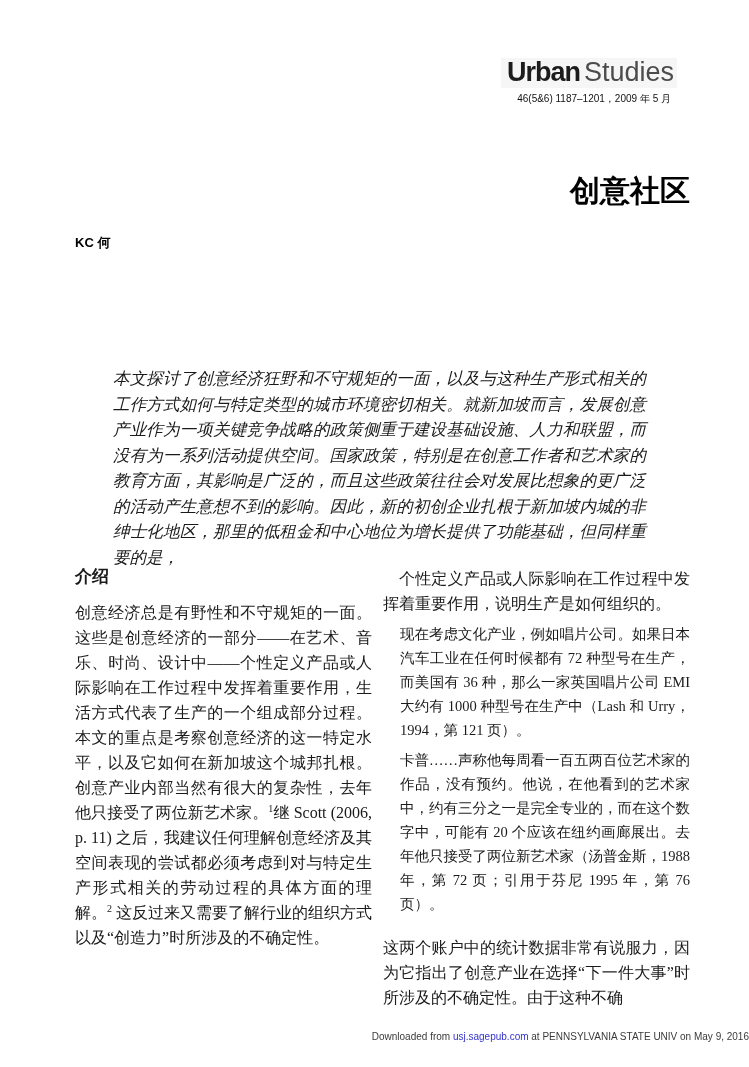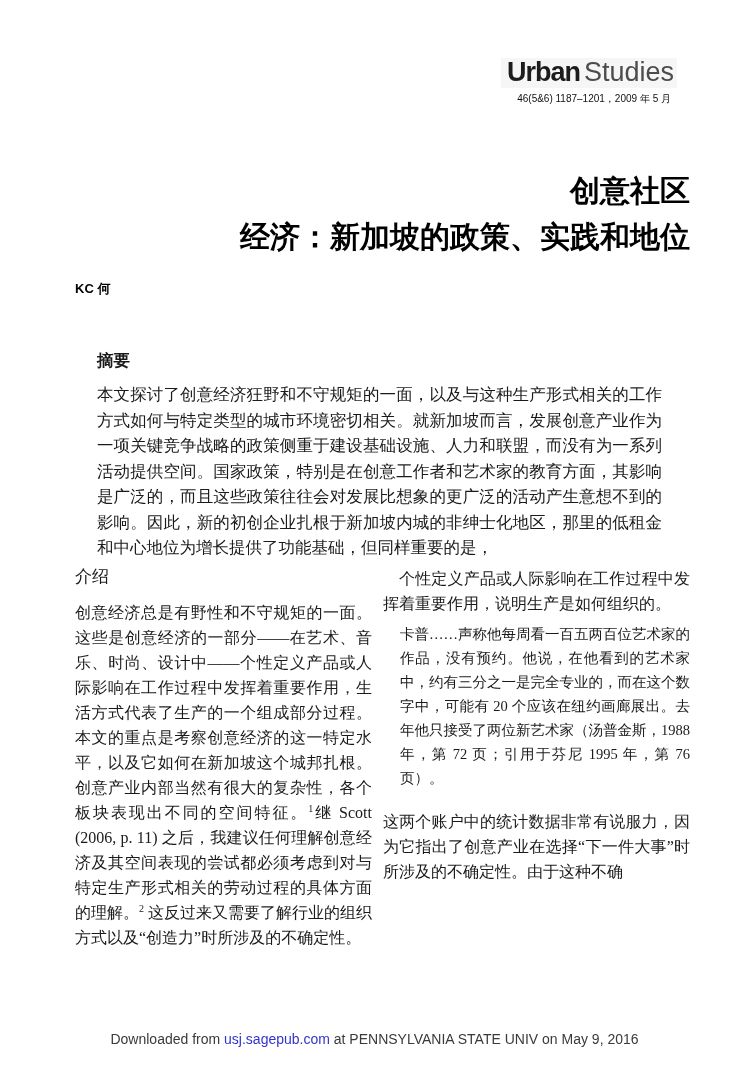--- a/index.html
+++ b/index.html
@@ -20,71 +20,70 @@
     font-family:"Liberation Sans","DejaVu Sans",sans-serif;white-space:nowrap;}
   
   .titleblock{position:absolute;left:75px;top:168px;width:615px;}
   .title-line{margin:0;font-size:30px;font-weight:bold;line-height:46px;color:#000;text-align:right;}
   .author{margin-top:20px;font-size:13px;font-weight:bold;
     font-family:"Liberation Sans","DejaVu Sans",sans-serif;color:#000;}
   .received{margin-top:11px;font-size:13.5px;font-style:italic;color:#111;}
   
   .abstract{position:absolute;left:97px;top:350px;width:565px;}
   .abstract h3{margin:0 0 10px 0;font-size:16.5px;font-weight:bold;}
-  .abstract p{margin:0;font-size:16.5px;line-height:25.5px;text-align:justify;}
+  .abstract p{margin:16px;font-size:16.5px;line-height:25.5px;text-align:justify;font-style:italic;}
   
   .columns{position:absolute;left:75px;top:566px;width:615px;display:flex;gap:11px;}
   .col-left{width:297px;}
   .col-right{width:307px;}
-  .col-left h2{margin:0 0 12px 0;font-size:17px;font-weight:normal;line-height:22px;}
+  .col-left h2{margin:0 0 12px 0;font-size:17px;font-weight:bold;line-height:22px;}
   .bodytext{margin:0;font-size:16px;line-height:25px;text-align:justify;}
   .indent{text-indent:1em;}
   .col-right .bodytext{margin-bottom:4px;}
   blockquote{
     margin:6px 0 6px 0;padding:0 0 0 17px;font-size:14.5px;line-height:24px;text-align:justify;
   }
   .after-quote{margin-top:19px;}
   sup{font-size:10px;line-height:0;vertical-align:super;}
   
   .pagefooter{
-    position:absolute;left:0;top:1031px;width:749px;text-align:center;
-    font-family:"Liberation Sans","DejaVu Sans",sans-serif;font-size:14px;color:#3a3a3a;
+    position:absolute;left:0;top:1031px;width:749px;text-align:right;
+    font-family:"Liberation Sans","DejaVu Sans",sans-serif;font-size:10px;color:#3a3a3a;
   }
   .pagefooter a{color:#3333cc;text-decoration:none;}
 </style>
 </head>
 <body>
 
 <div class="page">
 
   <div class="masthead">
     <div class="logo">
       <span class="logo-bold">Urban</span><span class="logo-light">Studies</span>
     </div>
     <div class="citation">46(5&amp;6) 1187–1201，2009 年 5 月</div>
   </div>
 
   <div class="titleblock">
     <h1 class="title-line">创意社区</h1>
-    <h1 class="title-line">经济：新加坡的政策、实践和地位</h1>
     <div class="author">KC 何</div>
   </div>
 
   <div class="abstract">
-    <h3>摘要</h3>
     <p>本文探讨了创意经济狂野和不守规矩的一面，以及与这种生产形式相关的工作方式如何与特定类型的城市环境密切相关。就新加坡而言，发展创意产业作为一项关键竞争战略的政策侧重于建设基础设施、人力和联盟，而没有为一系列活动提供空间。国家政策，特别是在创意工作者和艺术家的教育方面，其影响是广泛的，而且这些政策往往会对发展比想象的更广泛的活动产生意想不到的影响。因此，新的初创企业扎根于新加坡内城的非绅士化地区，那里的低租金和中心地位为增长提供了功能基础，但同样重要的是，</p>
   </div>
 
   <div class="columns">
     <div class="col-left">
       <h2>介绍</h2>
-      <p class="bodytext"><span>创意经济总是有野性和不守规矩的一面。这些是创意经济的一部分——在艺术、音乐、时尚、设计中——个性定义产品或人际影响在工作过程中发挥着重要作用，生活方式代表了生产的一个组成部分过程。本文的重点是考察创意经济的这一特定水平，以及它如何在新加坡这个城邦扎根。创意产业内部当然有很大的复杂性，各个板块表现出不同的空间特征。</span><sup>1</sup><span>继 Scott (2006, p. 11) 之后，我建议任何理解创意经济及其空间表现的尝试都必须考虑到对与特定生产形式相关的劳动过程的具体方面的理解。</span><sup>2</sup><span> 这反过来又需要了解行业的组织方式以及“创造力”时所涉及的不确定性。</span></p>
+      <p class="bodytext"><span>创意经济总是有野性和不守规矩的一面。这些是创意经济的一部分——在艺术、音乐、时尚、设计中——个性定义产品或人际影响在工作过程中发挥着重要作用，生活方式代表了生产的一个组成部分过程。本文的重点是考察创意经济的这一特定水平，以及它如何在新加坡这个城邦扎根。创意产业内部当然有很大的复杂性，去年他只接受了两位新艺术家。</span><sup>1</sup><span>继 Scott (2006, p. 11) 之后，我建议任何理解创意经济及其空间表现的尝试都必须考虑到对与特定生产形式相关的劳动过程的具体方面的理解。</span><sup>2</sup><span> 这反过来又需要了解行业的组织方式以及“创造力”时所涉及的不确定性。</span></p>
     </div>
     <div class="col-right">
       <p class="bodytext indent">个性定义产品或人际影响在工作过程中发挥着重要作用，说明生产是如何组织的。</p>
+      <blockquote>现在考虑文化产业，例如唱片公司。如果日本汽车工业在任何时候都有 72 种型号在生产，而美国有 36 种，那么一家英国唱片公司 EMI 大约有 1000 种型号在生产中（Lash 和 Urry，1994，第 121 页）。</blockquote>
       <blockquote>卡普……声称他每周看一百五两百位艺术家的作品，没有预约。他说，在他看到的艺术家中，约有三分之一是完全专业的，而在这个数字中，可能有 20 个应该在纽约画廊展出。去年他只接受了两位新艺术家（汤普金斯，1988 年，第 72 页；引用于芬尼 1995 年，第 76 页）。</blockquote>
       <p class="bodytext after-quote">这两个账户中的统计数据非常有说服力，因为它指出了创意产业在选择“下一件大事”时所涉及的不确定性。由于这种不确</p>
     </div>
   </div>
 
   <div class="pagefooter">
     <span>Downloaded from </span><a href="#">usj.sagepub.com</a><span> at PENNSYLVANIA STATE UNIV on May 9, 2016</span>
   </div>
 
 </div>

